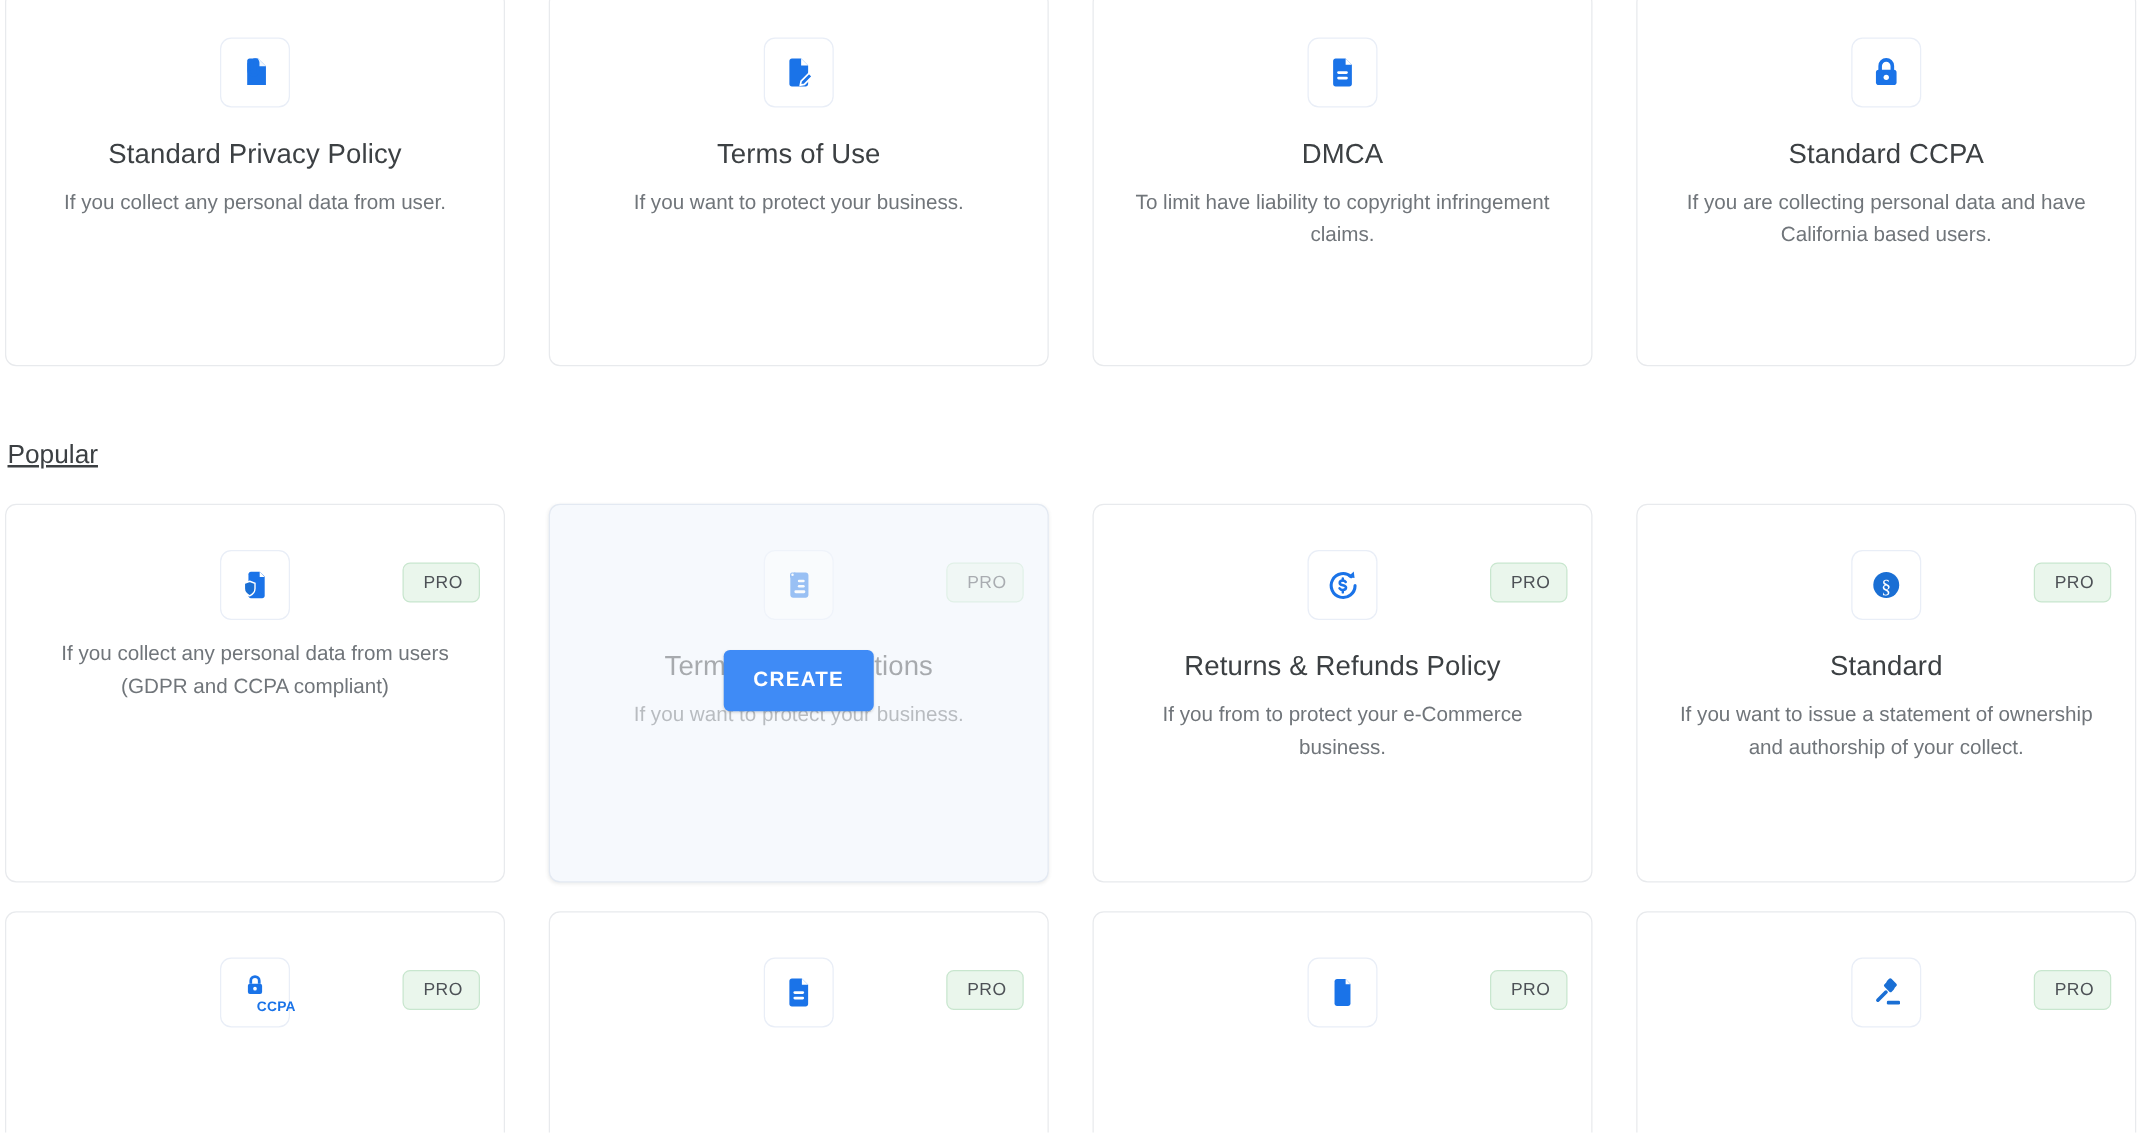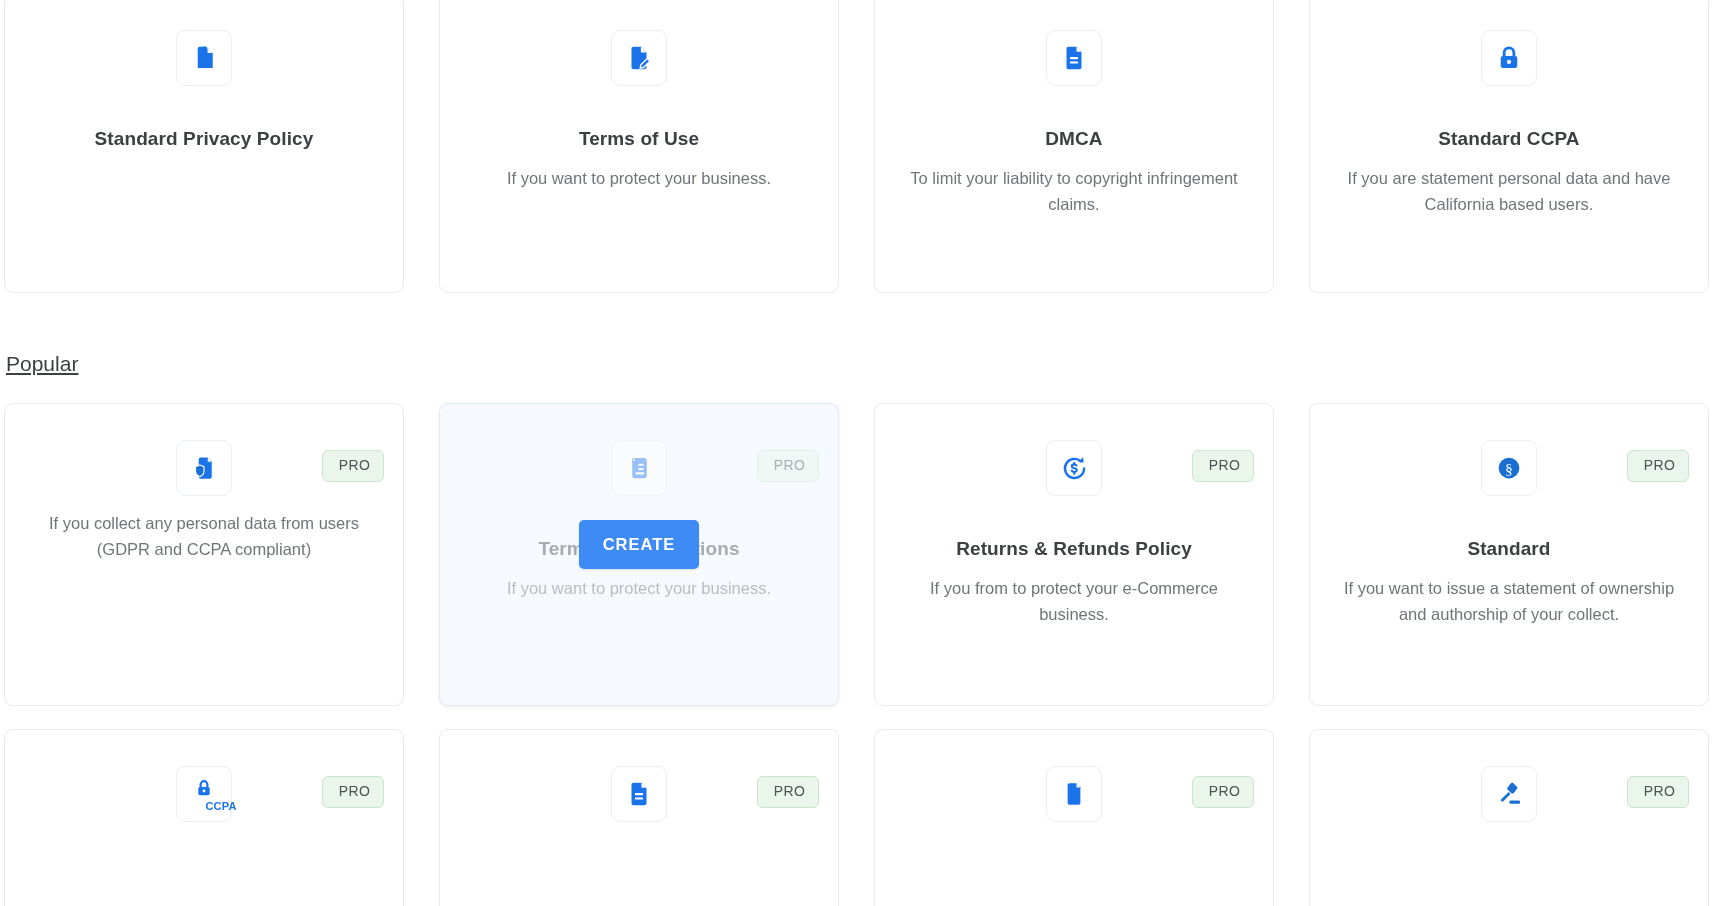--- a/index.html
+++ b/index.html
@@ -56,24 +56,24 @@
   .ccpa-label {
     font-size: 11px;
     font-weight: 700;
     color: #1a73e8;
     letter-spacing: .2px;
     margin-top: 1px;
     margin-left: 34px;
   }
 
   .card-title {
-    margin-top: 40px;
-    font-size: 19px;
+    margin-top: 24px;
+    font-size: 22px;
     line-height: 25px;
-    font-weight: 700;
+    font-weight: 400;
     color: #3c4043;
     text-align: center;
     letter-spacing: .1px;
   }
   .card-desc {
     margin-top: 14px;
     font-size: 16.5px;
     line-height: 26px;
     color: #70757a;
     text-align: center;
@@ -156,20 +156,21 @@
 
     <div class="card">
       <div class="icon-tile">
         <svg width="30" height="30" viewBox="0 0 24 24">
           <path fill="#1a73e8" d="M14 3H8.5C7.7 3 7 3.7 7 4.5V20h12V8l-5-5z"></path>
           <path fill="#ffffff" d="M14 3v5h5z" opacity=".95"></path>
           <path fill="none" stroke="#1a73e8" stroke-width="1.7" stroke-linecap="round" d="M10.2 9.6V5.6a1.9 1.9 0 1 1 3.8 0v5.2a3 3 0 1 1-6 0V6.4"></path>
         </svg>
       </div>
       <div class="card-title">Standard Privacy Policy</div>
+      <div class="card-desc">If you collect any personal data from user.</div>
     </div>
 
     <div class="card">
       <div class="icon-tile">
         <svg width="30" height="30" viewBox="0 0 24 24">
           <path fill="#1a73e8" d="M13.5 3H7.6C6.7 3 6 3.7 6 4.6v14.8c0 .9.7 1.6 1.6 1.6h8.8c.9 0 1.6-.7 1.6-1.6V7.5L13.5 3z"></path>
           <path fill="#ffffff" d="M13.5 3v4.5H18z"></path>
           <path fill="#1a73e8" stroke="#ffffff" stroke-width="1.1" d="M18.6 12.4l2.1 2.1-5.1 5.1-2.6.5.5-2.6z"></path>
         </svg>
       </div>
@@ -180,33 +181,33 @@
     <div class="card">
       <div class="icon-tile">
         <svg width="30" height="30" viewBox="0 0 24 24">
           <path fill="#1a73e8" d="M14 3H7.6C6.7 3 6 3.7 6 4.6v14.8c0 .9.7 1.6 1.6 1.6h8.8c.9 0 1.6-.7 1.6-1.6V7L14 3z"></path>
           <path fill="#ffffff" d="M14 3v4h4z"></path>
           <rect x="8.6" y="11.2" width="6.8" height="1.7" rx=".85" fill="#ffffff"></rect>
           <rect x="8.6" y="14.7" width="6.8" height="1.7" rx=".85" fill="#ffffff"></rect>
         </svg>
       </div>
       <div class="card-title">DMCA</div>
-      <div class="card-desc">To limit your liability to copyright infringement claims.</div>
+      <div class="card-desc">To limit have liability to copyright infringement claims.</div>
     </div>
 
     <div class="card">
       <div class="icon-tile">
         <svg width="30" height="30" viewBox="0 0 24 24">
           <path fill="none" stroke="#1a73e8" stroke-width="2.3" d="M8.1 10.5V7.8a3.9 3.9 0 0 1 7.8 0v2.7"></path>
           <rect x="5.4" y="10.3" width="13.2" height="9.7" rx="1.8" fill="#1a73e8"></rect>
           <circle cx="12" cy="15.1" r="1.7" fill="#ffffff"></circle>
         </svg>
       </div>
       <div class="card-title">Standard CCPA</div>
-      <div class="card-desc">If you are statement personal data and have California based users.</div>
+      <div class="card-desc">If you are collecting personal data and have California based users.</div>
     </div>
   </div>
 
   <div class="section-heading">Popular</div>
 
   <div class="grid row-popular">
 
     <div class="card tall">
       <div class="pro-badge">PRO</div>
       <div class="icon-tile">

